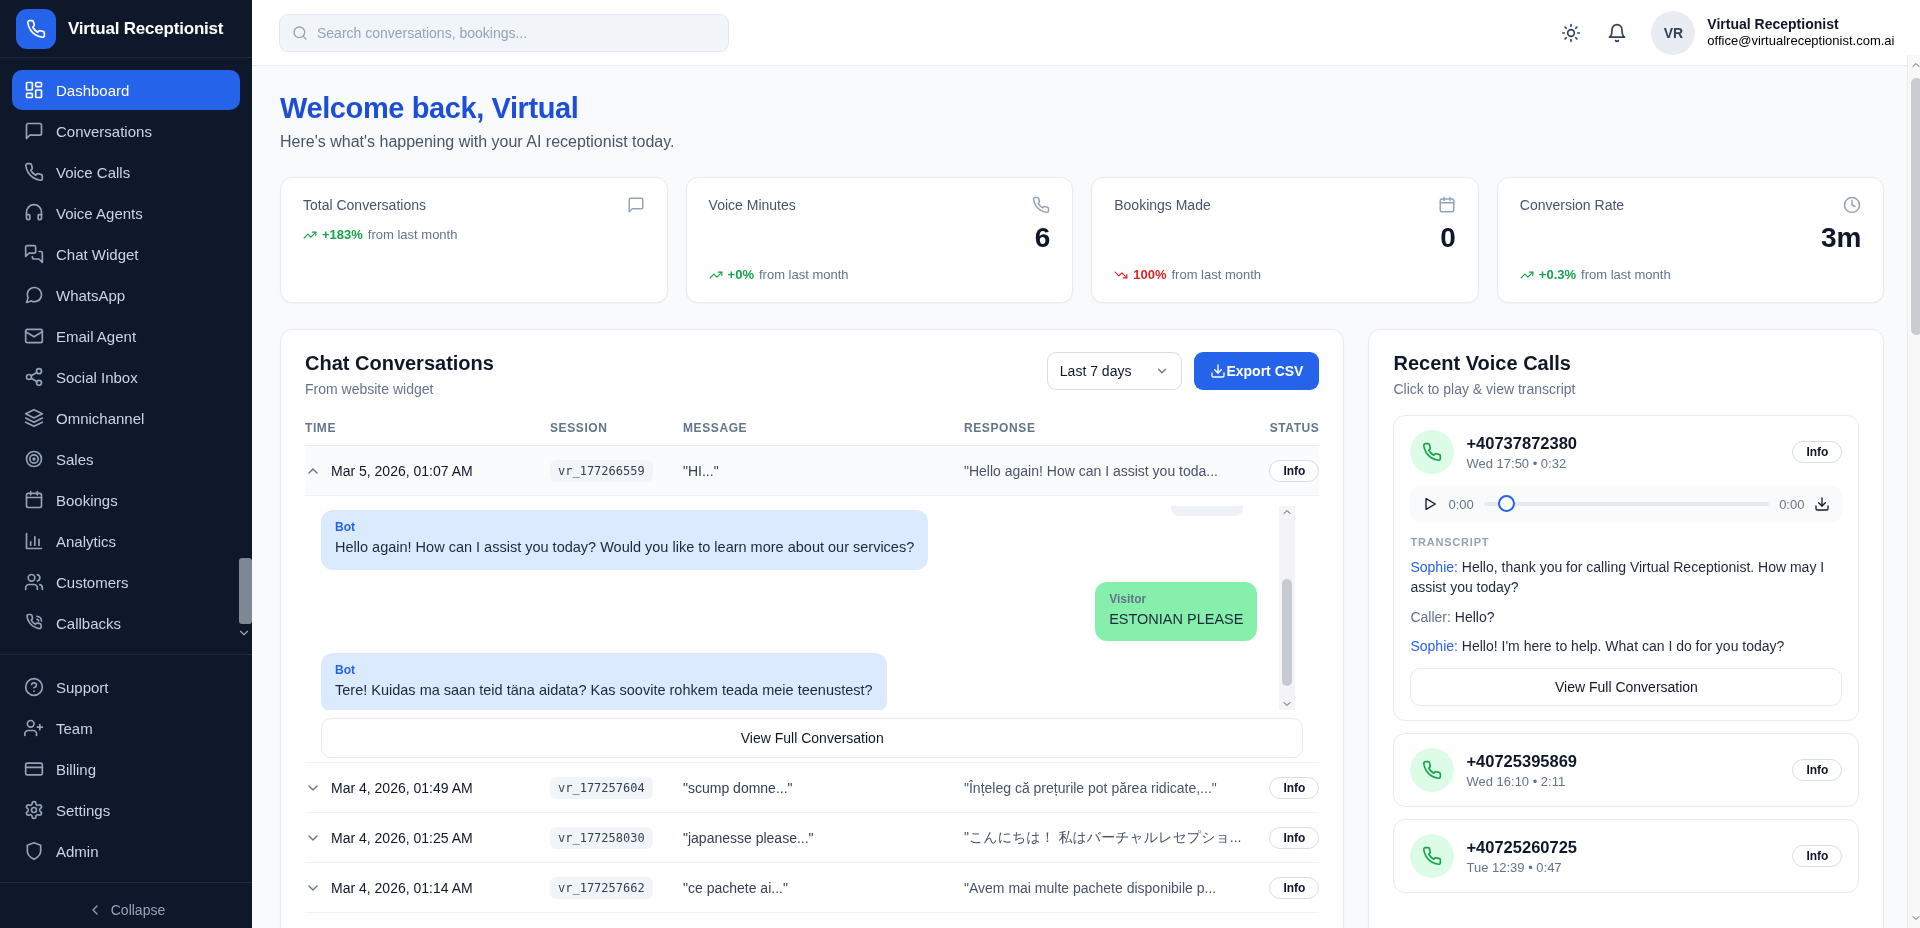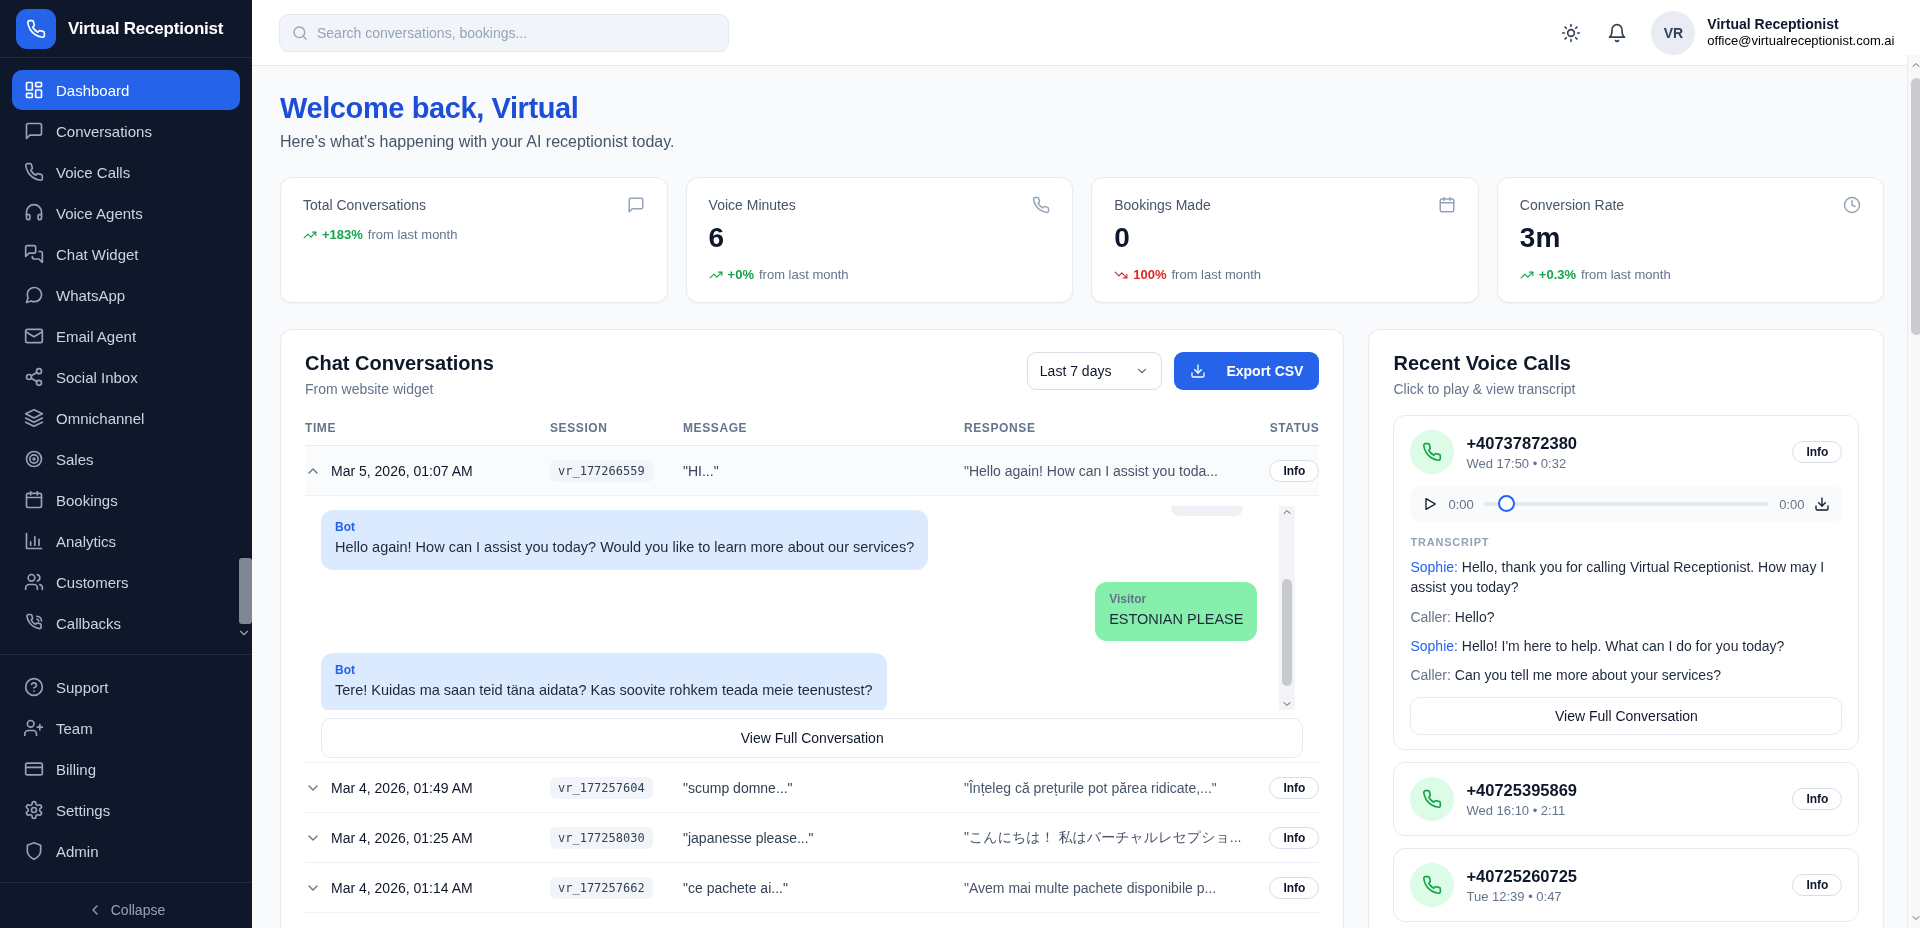--- a/index.html
+++ b/index.html
@@ -55,21 +55,21 @@
   .user-name { font-size:14px; font-weight:700; color:#0f172a; }
   .user-email { font-size:13px; color:#000000; }
 
   .content { height:862px; overflow:hidden; padding:26px 40px 0 28px; }
   .welcome-title { font-size:29px; font-weight:700; letter-spacing:-.4px; color:#1d4ed8; }
   .welcome-sub { margin-top:8px; font-size:16px; color:#475569; }
 
   
   .stats { margin-top:26px; display:grid; grid-template-columns:repeat(4,1fr); gap:18px; }
   .stat-card { background:#fff; border:1px solid #e7ebf0; border-radius:12px; padding:18px 22px 20px;
-    box-shadow:0 1px 2px rgba(16,24,40,.04); }
+    box-shadow:0 1px 2px rgba(16,24,40,.04);text-align:right; }
   .stat-head { display:flex; align-items:center; justify-content:space-between; }
   .stat-label { font-size:14px; color:#475569; font-weight:500; }
   .stat-head .ic { color:#94a3b8; }
   .stat-value { margin-top:8px; font-size:28px; font-weight:700; color:#0f172a; }
   .stat-delta { margin-top:13px; font-size:13px; display:flex; align-items:center; gap:5px; }
   .stat-delta .pct { font-weight:600; }
   .stat-delta.up .pct, .stat-delta.up .ic { color:#16a34a; }
   .stat-delta.down .pct, .stat-delta.down .ic { color:#dc2626; }
   .stat-delta .suffix { color:#64748b; }
 
@@ -81,21 +81,21 @@
   .voice-panel { width:516px; flex:0 0 516px; height:680px; overflow:hidden; }
   .panel-title { font-size:20px; font-weight:700; color:#0f172a; }
   .panel-sub { margin-top:6px; font-size:14px; color:#64748b; }
   .chat-head { display:flex; justify-content:space-between; align-items:flex-start; }
   .chat-controls { display:flex; gap:12px; align-items:center; }
   .range-select { height:38px; border:1px solid #d8dee8; border-radius:9px; background:#fff;
     display:flex; align-items:center; gap:24px; padding:0 12px; font-size:14px; color:#0f172a;
     cursor:pointer; }
   .range-select .ic { color:#64748b; }
   .export-btn { height:38px; border:none; border-radius:9px; background:#2563eb; color:#fff;
-    display:flex; align-items:center; gap:20px; padding:0 16px; font-size:14px; font-weight:600;
+    display:flex; align-items:center; gap:0; padding:0 16px; font-size:14px; font-weight:600;
     cursor:pointer; font-family:inherit; }
 
   
   .tbl { margin-top:18px; }
   .tbl-head { display:flex; align-items:center; padding:6px 0 10px; border-bottom:1px solid #e7ebf0;
     font-size:12px; font-weight:600; color:#64748b; letter-spacing:.6px; }
   .c-time { width:245px; } .c-session { width:133px; } .c-msg { width:281px; }
   .c-resp { flex:1; padding-right:14px; overflow:hidden; }
   .c-status { width:64px; text-align:right; }
   .tbl-row { display:flex; align-items:center; min-height:50px; border-bottom:1px solid #eef2f6;
@@ -714,24 +714,20 @@
               <span>Hello, thank you for calling Virtual Receptionist. How may I assist you today?</span>
             </p>
             <p class="t-line">
               <span class="sp caller">Caller:</span>
               <span>Hello?</span>
             </p>
             <p class="t-line">
               <span class="sp sophie">Sophie:</span>
               <span>Hello! I'm here to help. What can I do for you today?</span>
             </p>
-            <p class="t-line">
-              <span class="sp caller">Caller:</span>
-              <span>Can you tell me more about your services?</span>
-            </p>
             <div class="view-full voice-vfc">View Full Conversation</div>
           </div>
 
           <div class="call-card">
             <div class="call-head">
               <div class="call-circle">
                 <span class="ic">
                     <svg viewBox="0 0 24 24">
                       <path d="M22 16.92v3a2 2 0 0 1-2.18 2 19.79 19.79 0 0 1-8.63-3.07 19.5 19.5 0 0 1-6-6A19.79 19.79 0 0 1 2.12 4.18 2 2 0 0 1 4.11 2h3a2 2 0 0 1 2 1.72c.13.96.36 1.9.7 2.81a2 2 0 0 1-.45 2.11L8.09 9.91a16 16 0 0 0 6 6l1.27-1.27a2 2 0 0 1 2.11-.45c.91.34 1.85.57 2.81.7A2 2 0 0 1 22 16.92z"></path>
                     </svg>

